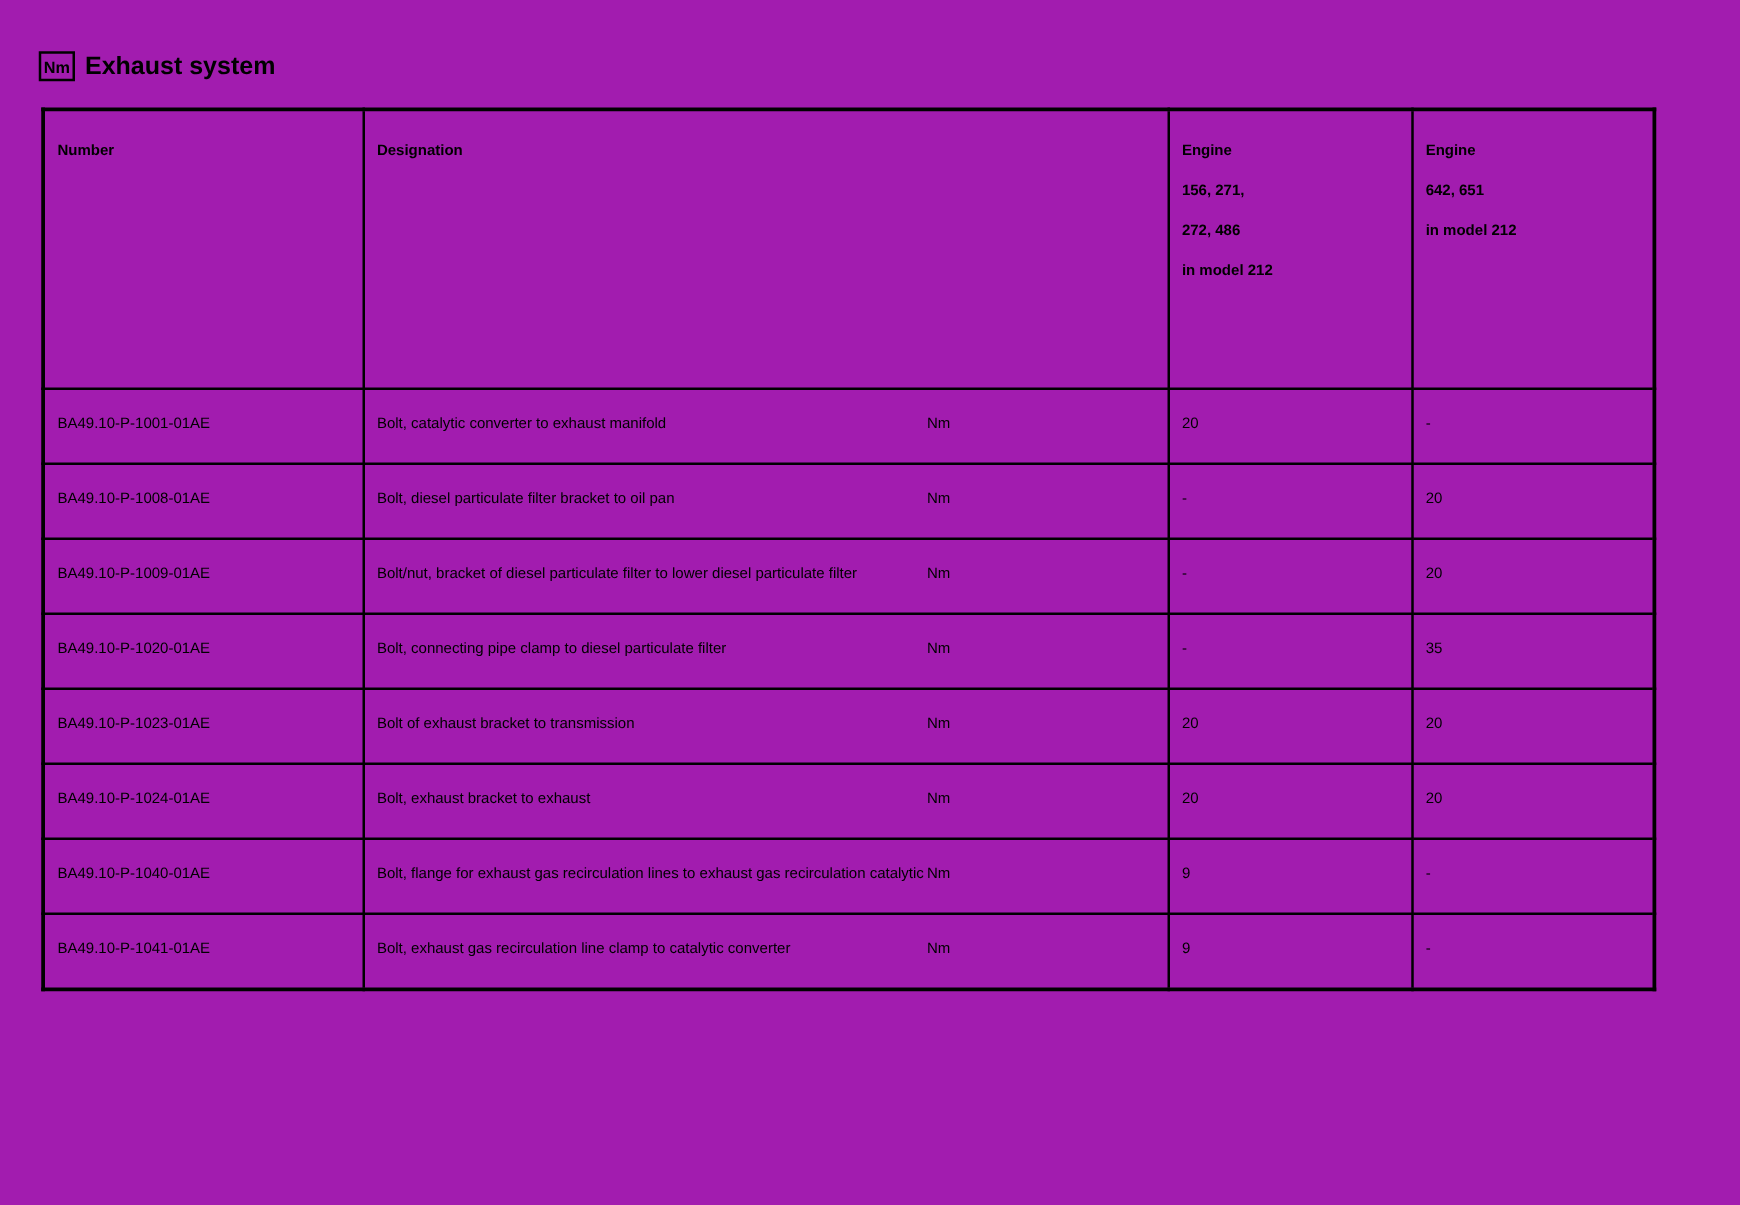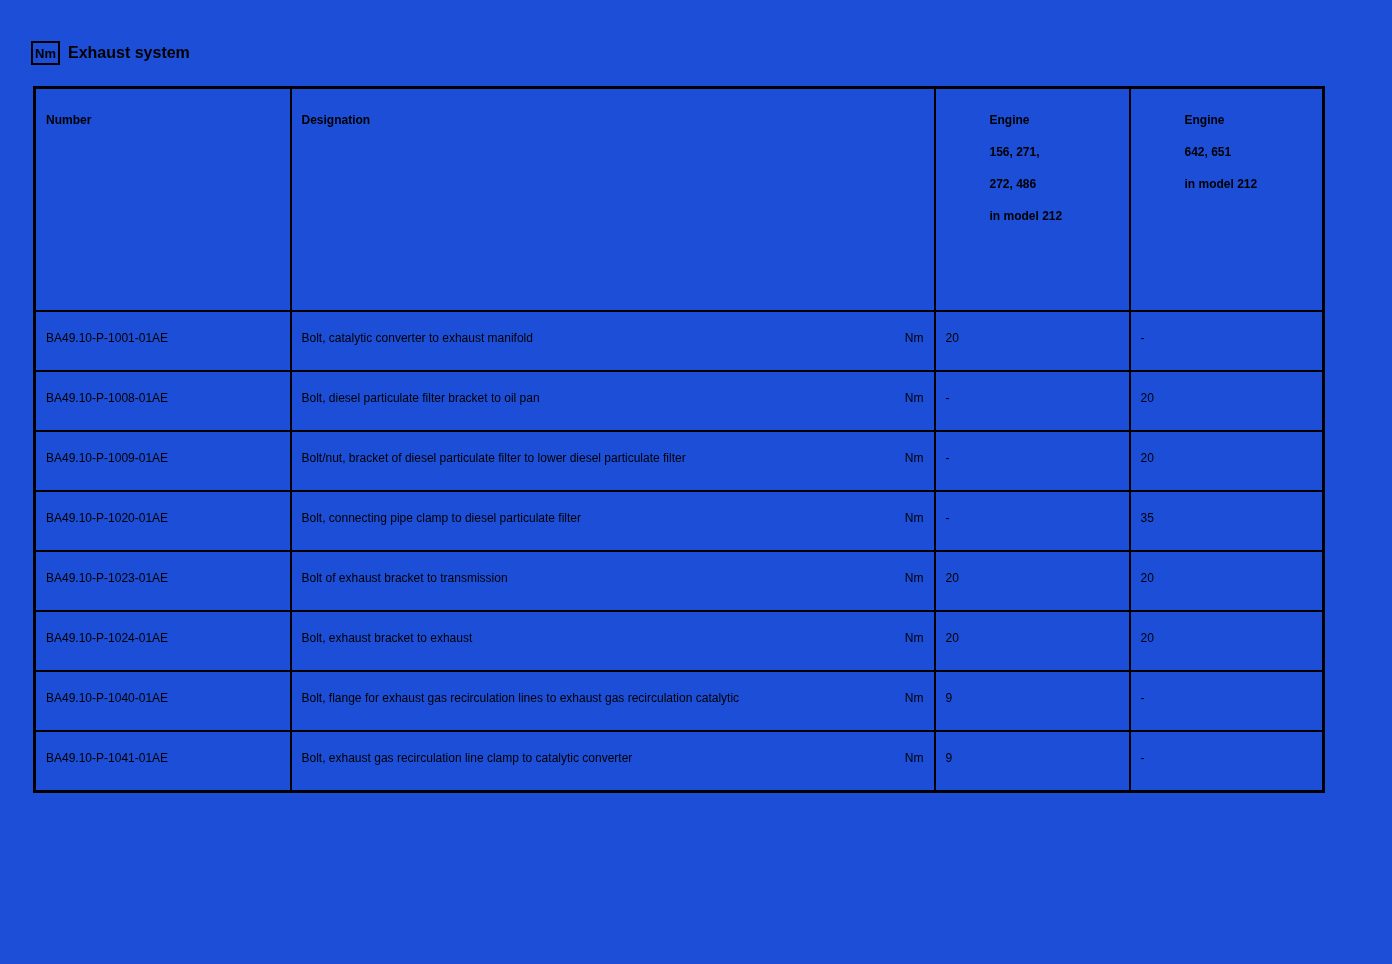--- a/index.html
+++ b/index.html
@@ -9,21 +9,21 @@
     color: #000000;
     width: 1392px;
     height: 964px;
     overflow: hidden;
   }
   .page {
     box-sizing: border-box;
     width: 1392px;
     height: 964px;
     padding: 41px 33px 18px 33px;
-    background: #1d4ed8;
+    background: #a21caf;
   }
   .title-row {
     display: flex;
     align-items: center;
     gap: 8px;
     margin-bottom: 21px;
     margin-left: -2px;
   }
   .nm-box {
     display: inline-flex;
@@ -31,21 +31,21 @@
     justify-content: center;
     box-sizing: border-box;
     width: 29px;
     height: 24px;
     border: 2px solid #000000;
     font-size: 13px;
     font-weight: bold;
     letter-spacing: 0;
   }
   .page-title {
-    font-size: 16px;
+    font-size: 20px;
     font-weight: bold;
   }
   table.torque-table {
     border-collapse: collapse;
     table-layout: fixed;
     width: 1289px;
     border: 3px solid #000000;
   }
   .torque-table th, .torque-table td {
     border: 2px solid #000000;
@@ -64,26 +64,25 @@
     height: 52px;
     padding: 12px 10px 18px 10px;
     line-height: 28px;
   }
   col.c-number { width: 256px; }
   col.c-desig  { width: 644px; }
   col.c-eng-a  { width: 195px; }
   col.c-eng-b  { width: 194px; }
   .desig-wrap {
     display: flex;
-    justify-content: space-between;
     align-items: flex-start;
   }
   .desig-text { width: 440px; }
   .unit-label { white-space: nowrap; }
-  .hdr-line { line-height: 32px; margin-left: 44px; }
+  .hdr-line { line-height: 32px; }
 </style>
 </head>
 <body>
 
 <div class="page">
 
   <div class="title-row">
     <span class="nm-box">Nm</span>
     <span class="page-title">Exhaust system</span>
   </div>

